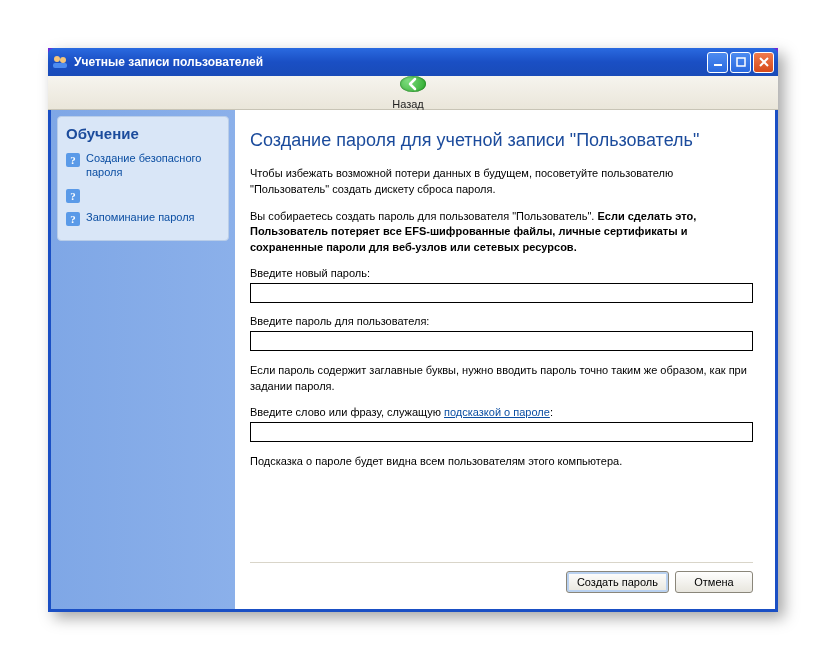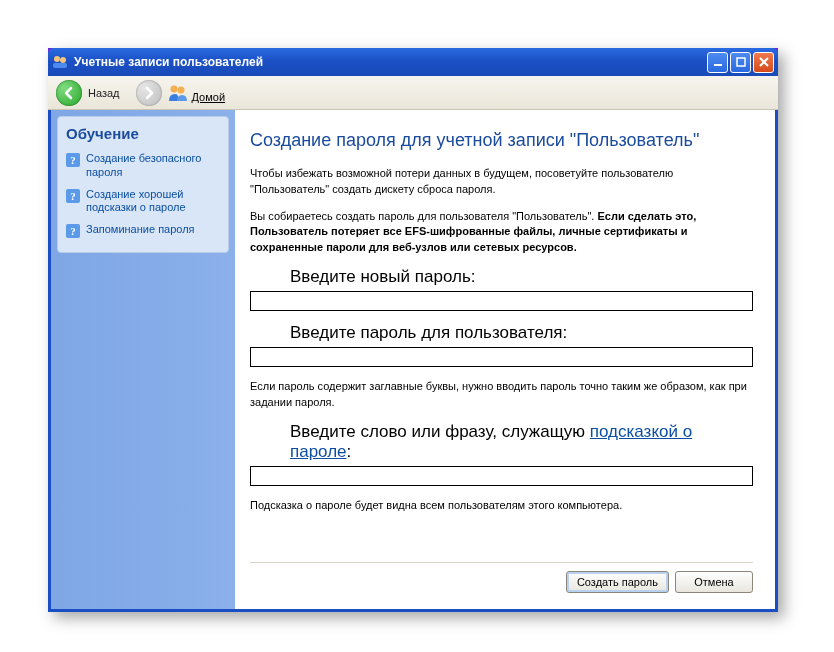--- a/index.html
+++ b/index.html
@@ -49,20 +49,21 @@
 .wbtn svg { width: 12px; height: 12px; }
 
 .toolbar {
   height: 34px;
   background: linear-gradient(to bottom, #f6f4ee, #eae6da);
   border-bottom: 1px solid #c8c4b6;
   display: flex;
   align-items: center;
   padding: 0 8px;
   gap: 6px;
+  flex-direction: column;
 }
 .nav-btn {
   width: 26px; height: 26px;
   border-radius: 50%;
   display: flex; align-items: center; justify-content: center;
   cursor: pointer;
 }
 .nav-back { background: radial-gradient(circle at 30% 30%, #7edc7e, #2aa82a); box-shadow: inset 0 0 2px #0a5a0a; }
 .nav-fwd { background: radial-gradient(circle at 30% 30%, #e6e6e6, #bdbdbd); box-shadow: inset 0 0 2px #888; }
 .nav-label { font-size: 11px; color: #222; margin-right: 10px; cursor: pointer; }
@@ -95,21 +96,21 @@
 .main {
   flex: 1;
   background: #fff;
   padding: 18px 22px 10px 15px;
   display: flex;
   flex-direction: column;
 }
 h1 { color: #1b4b9c; font-size: 18px; font-weight: normal; margin-bottom: 14px; line-height: 1.35; }
 .para { font-size: 11px; color: #000; margin-bottom: 12px; line-height: 1.4; }
 .para b { font-weight: bold; }
-.label { font-size: 17px; color: #000; margin-bottom: 4px; margin-left: 40px; }
+.label { font-size: 11px; color: #000; margin-bottom: 4px; }
 .textinput {
   width: 100%;
   height: 20px;
   border: 1px solid #000;
   padding: 2px 4px;
   font-family: inherit;
   font-size: 11px;
   margin-bottom: 12px;
   background: #fff;
 }
@@ -202,21 +203,20 @@
           </span>
           <span>Создание безопасного пароля</span>
         </div>
         <div class="side-link">
           <span class="qicon">
             <svg viewBox="0 0 14 14">
                 <rect x="0" y="0" width="14" height="14" rx="2" fill="#5a9ae8"></rect>
                 <text x="7" y="11" text-anchor="middle" fill="#fff" font-size="11" font-family="Tahoma" font-weight="bold">?</text>
               </svg>
           </span>
-          <span>Создание хорошей подсказки о пароле</span>
         </div>
         <div class="side-link">
           <span class="qicon">
             <svg viewBox="0 0 14 14">
                 <rect x="0" y="0" width="14" height="14" rx="2" fill="#5a9ae8"></rect>
                 <text x="7" y="11" text-anchor="middle" fill="#fff" font-size="11" font-family="Tahoma" font-weight="bold">?</text>
               </svg>
           </span>
           <span>Запоминание пароля</span>
         </div>

